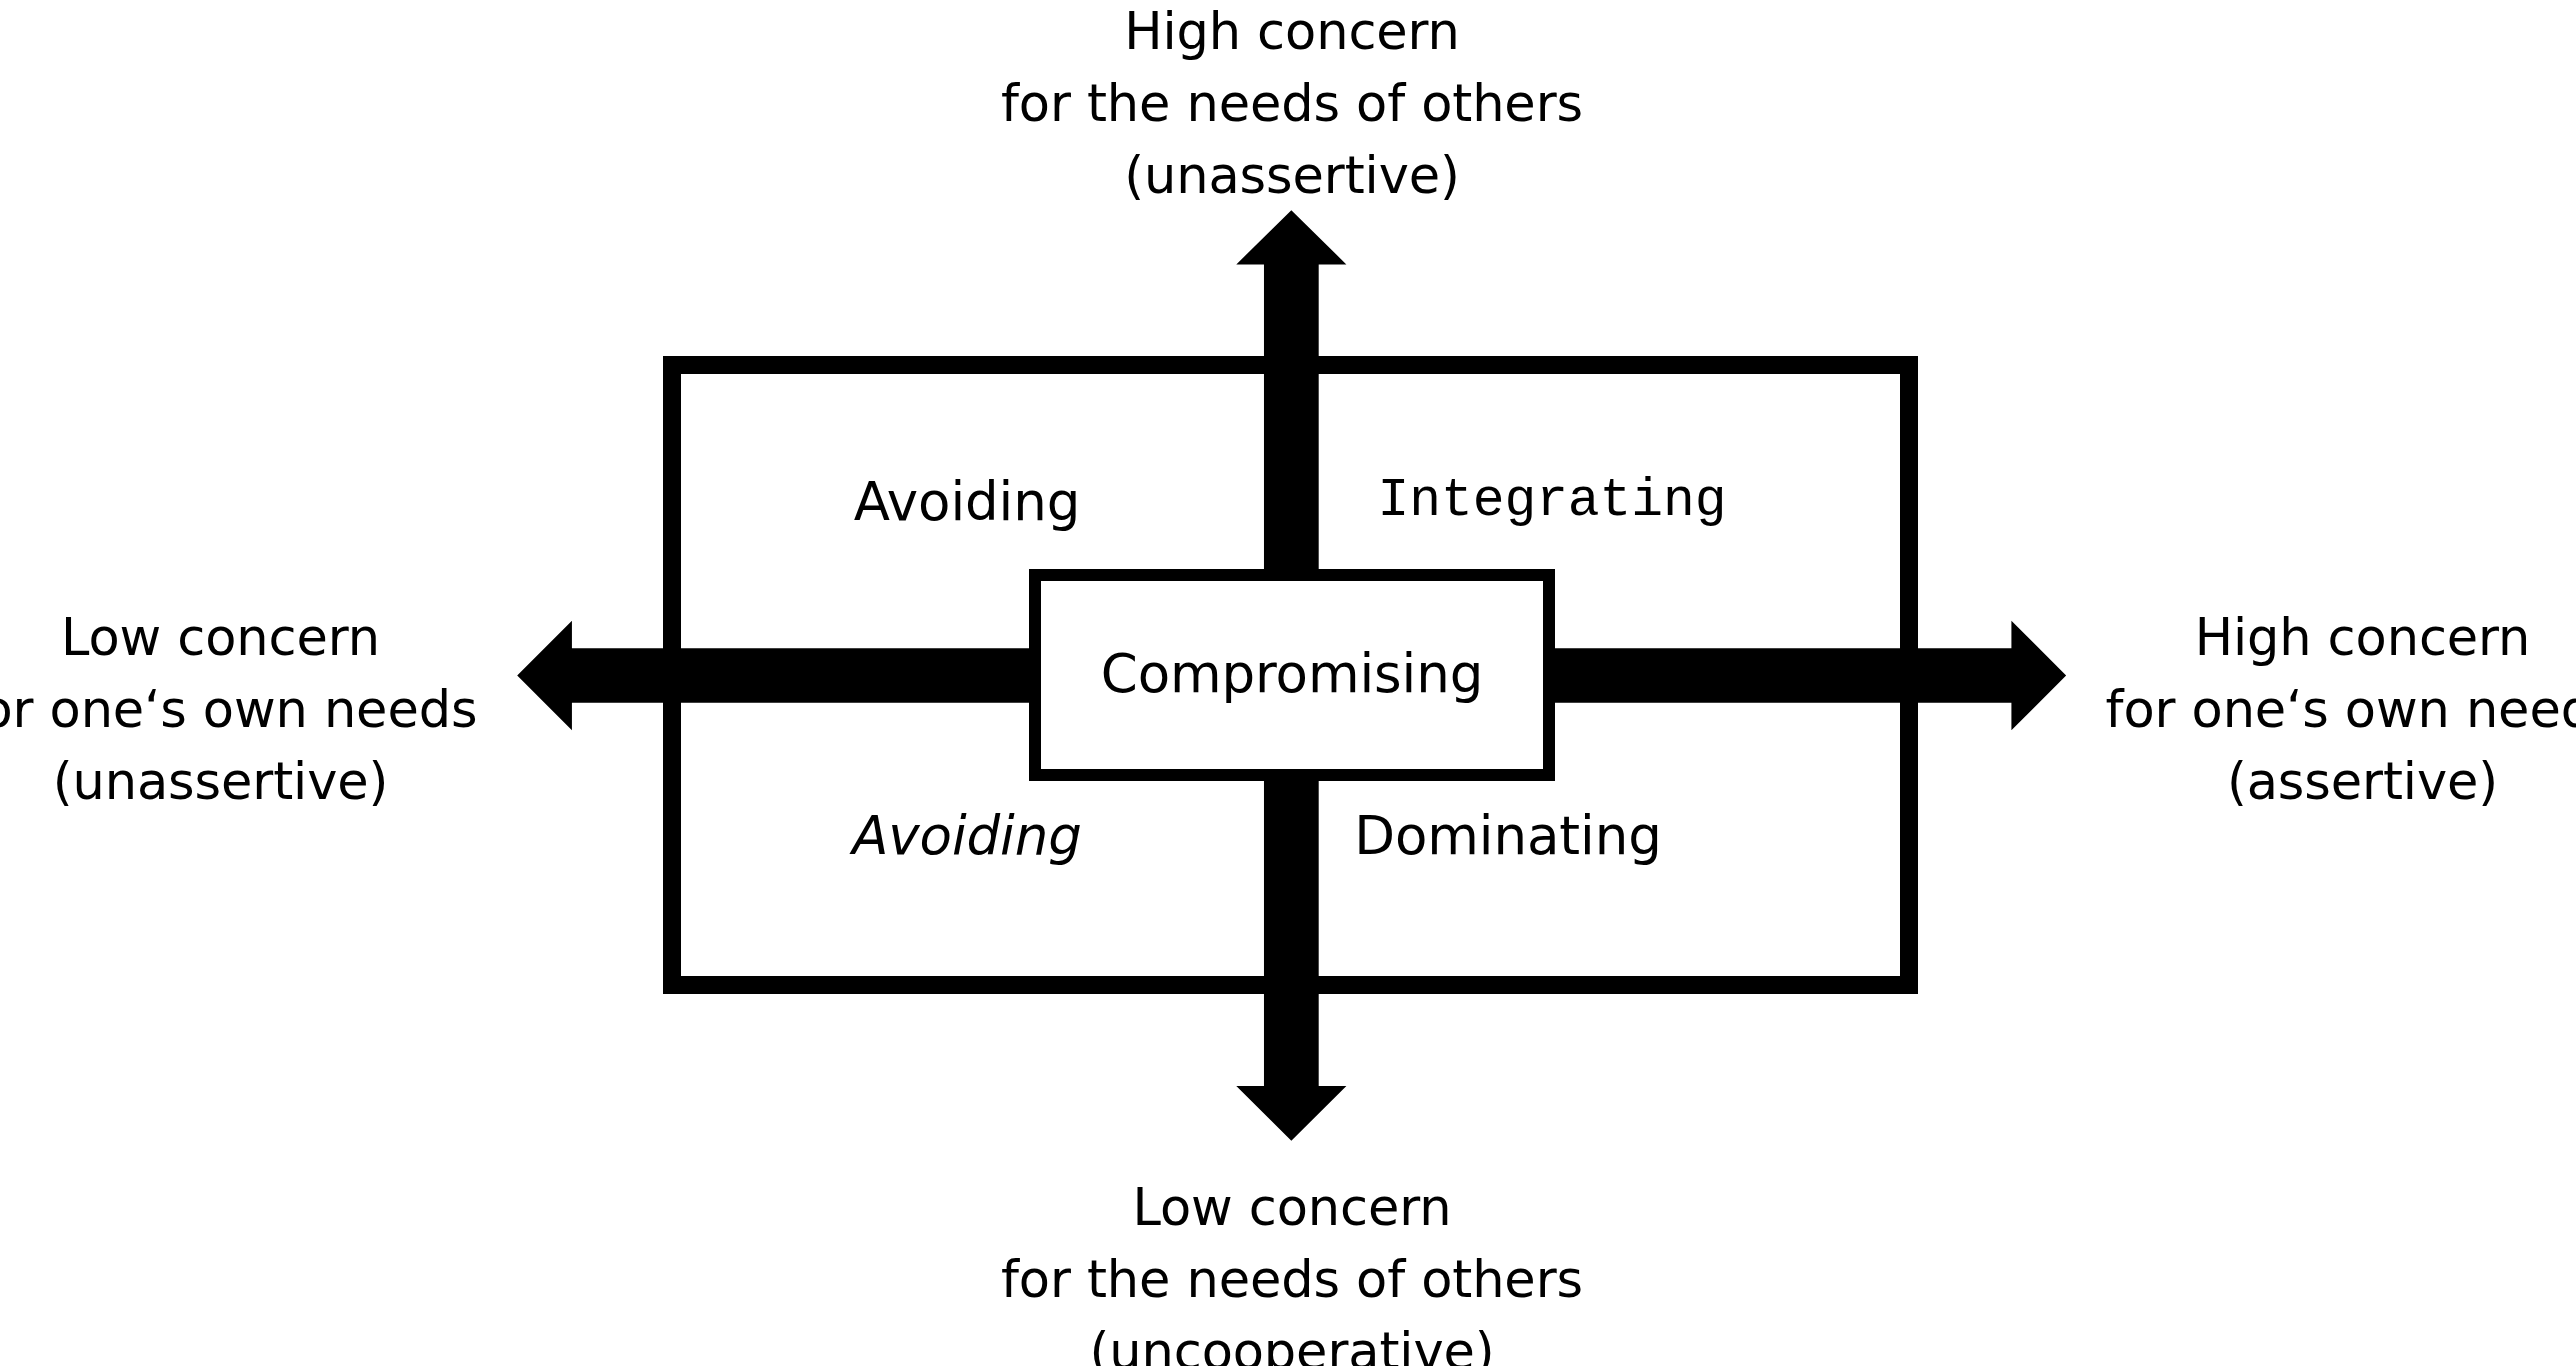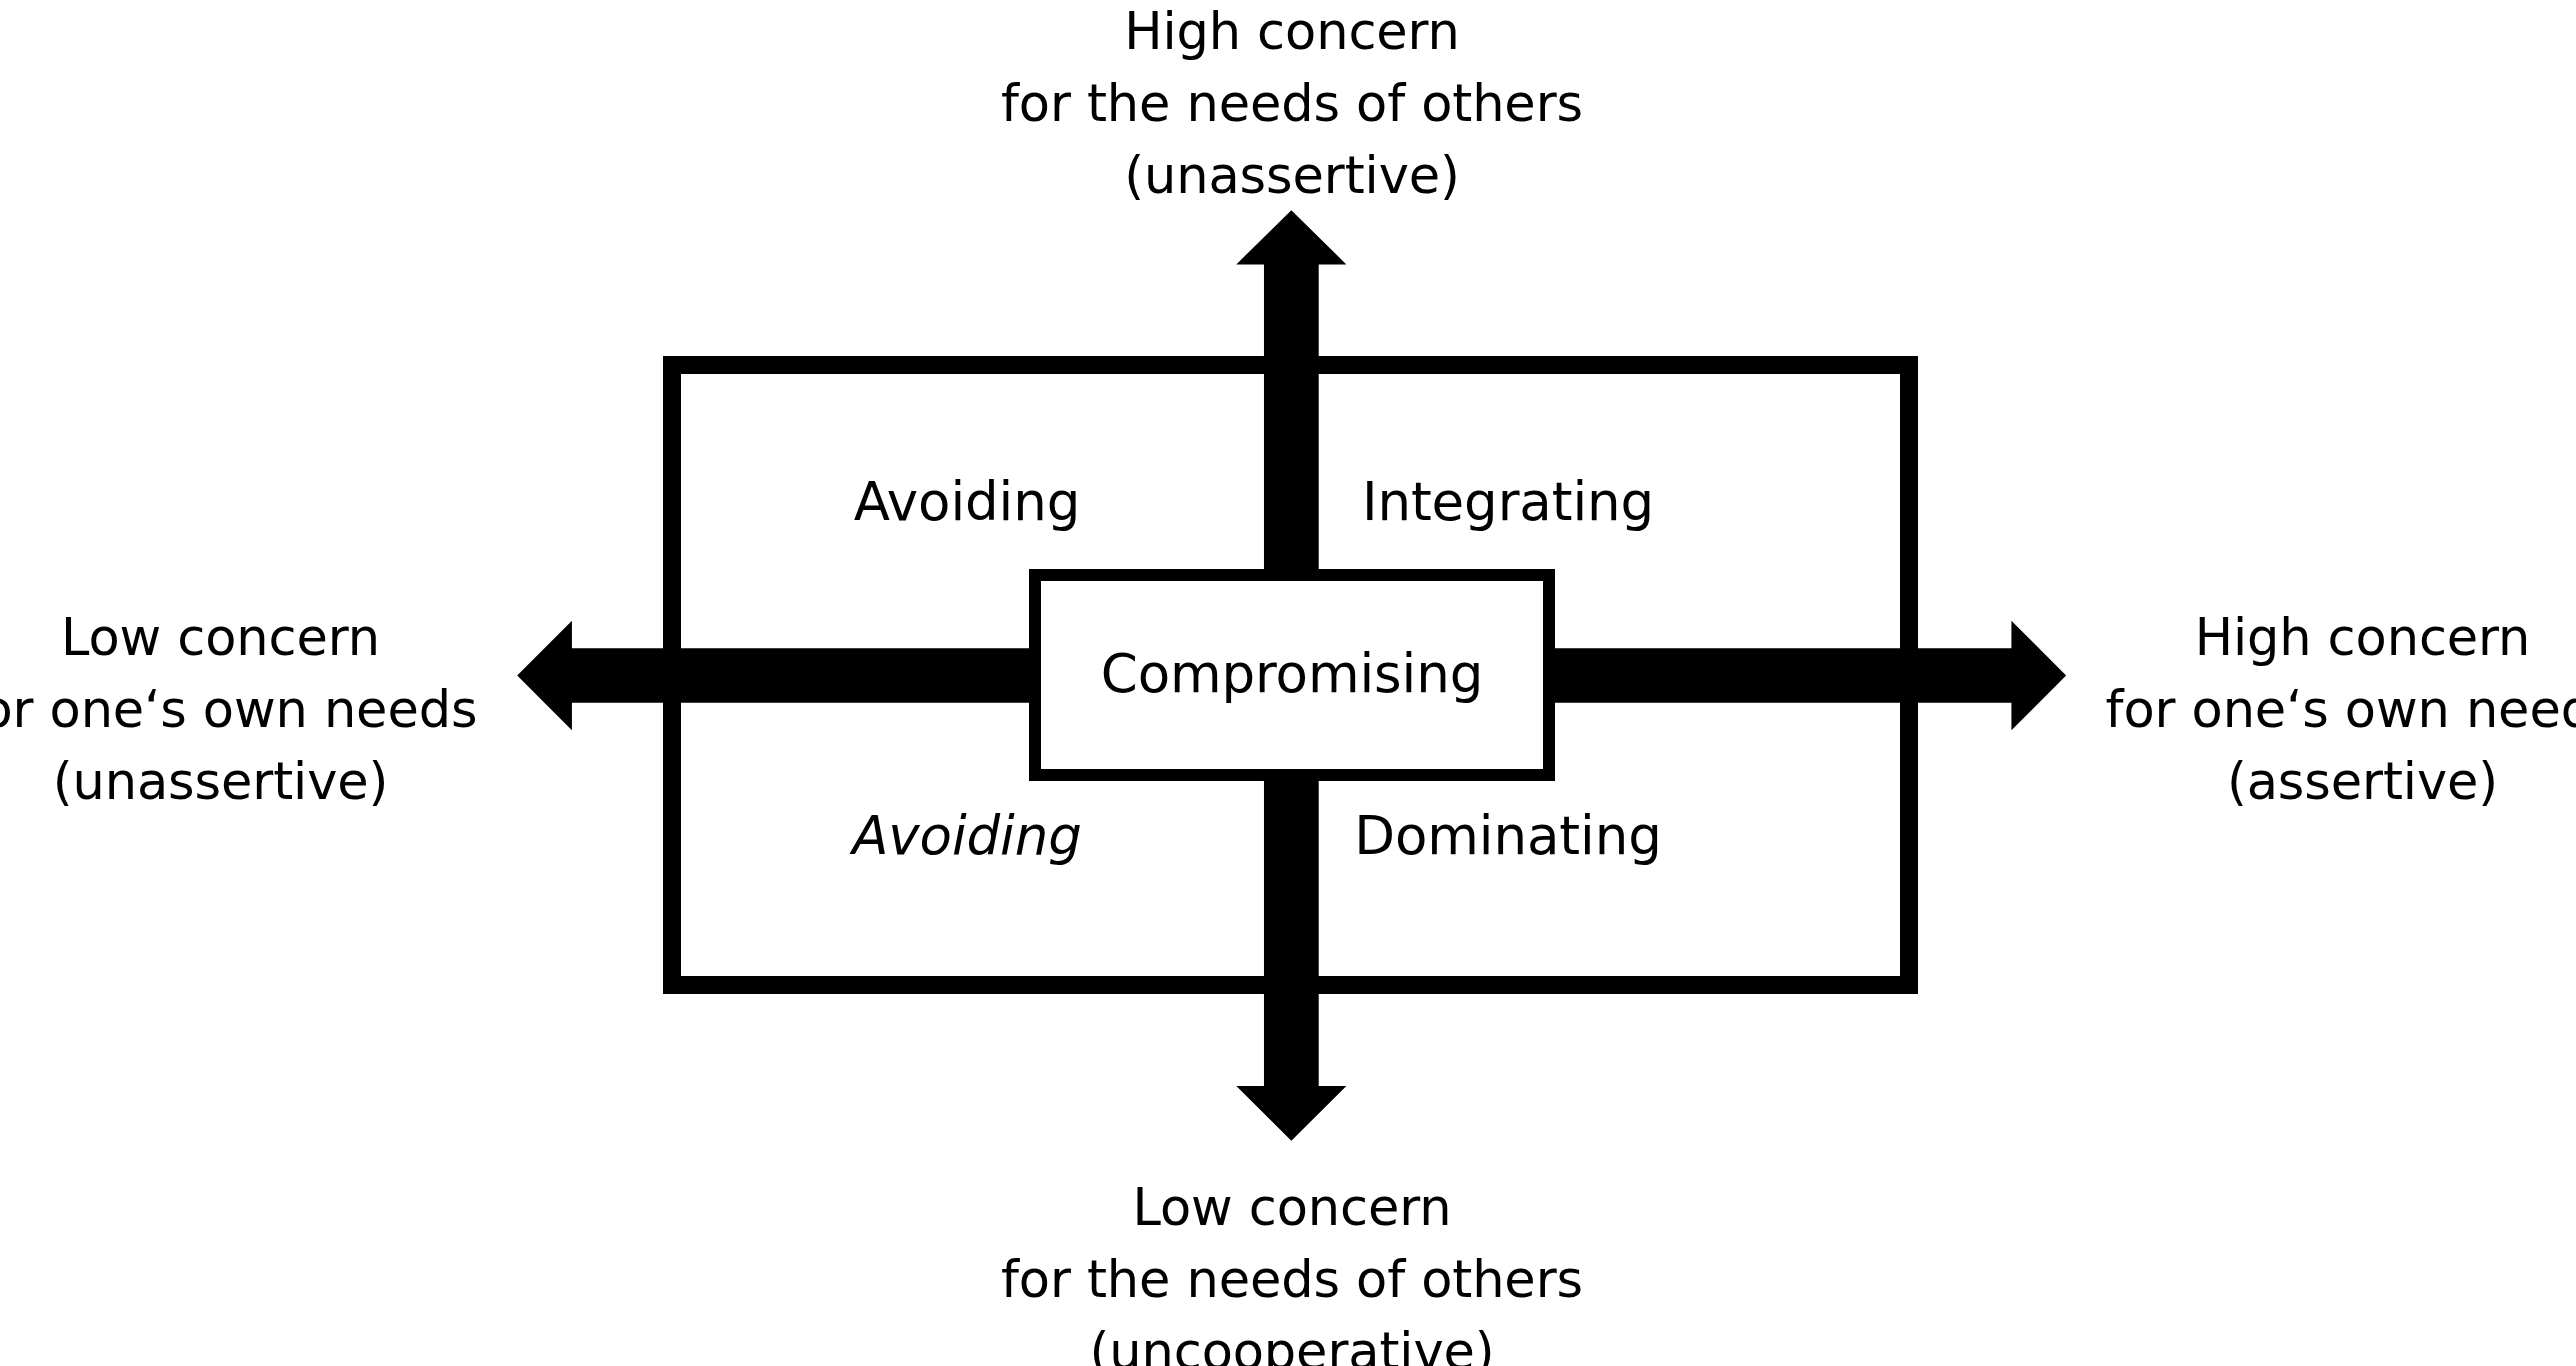--- a/index.html
+++ b/index.html
@@ -80,21 +80,21 @@
     line-height: 1;
     white-space: nowrap;
     letter-spacing: -0.1px;
   }
   .quadrant-label {
     position: absolute;
     text-align: center;
     width: 480px;
   }
   #cell-obliging    { left:  727px; top: 475px; }
-  #cell-integrating { left:  1268px; top: 475px; }
+  #cell-integrating { left:  1312px; top: 475px; font-family: Liberation Mono, monospace; }
   #cell-avoiding    { left:  727px; top: 809px; font-style: italic; }
   #cell-dominating  { left:  1268px; top: 809px; }
 </style>
 </head>
 <body>
 
 <div id="stage">
 
   <div class="axis-label" id="label-top">
     <span class="ln">High concern</span>

